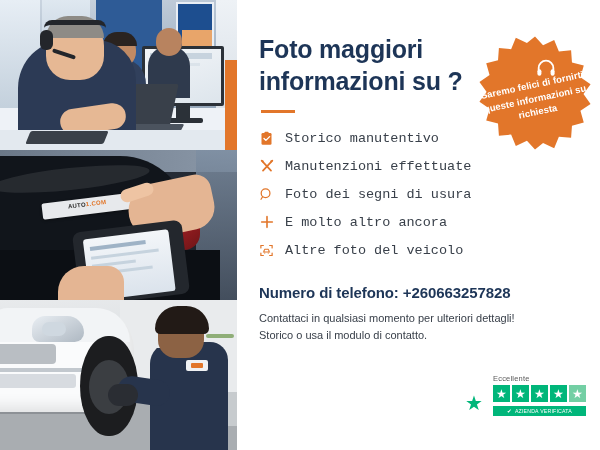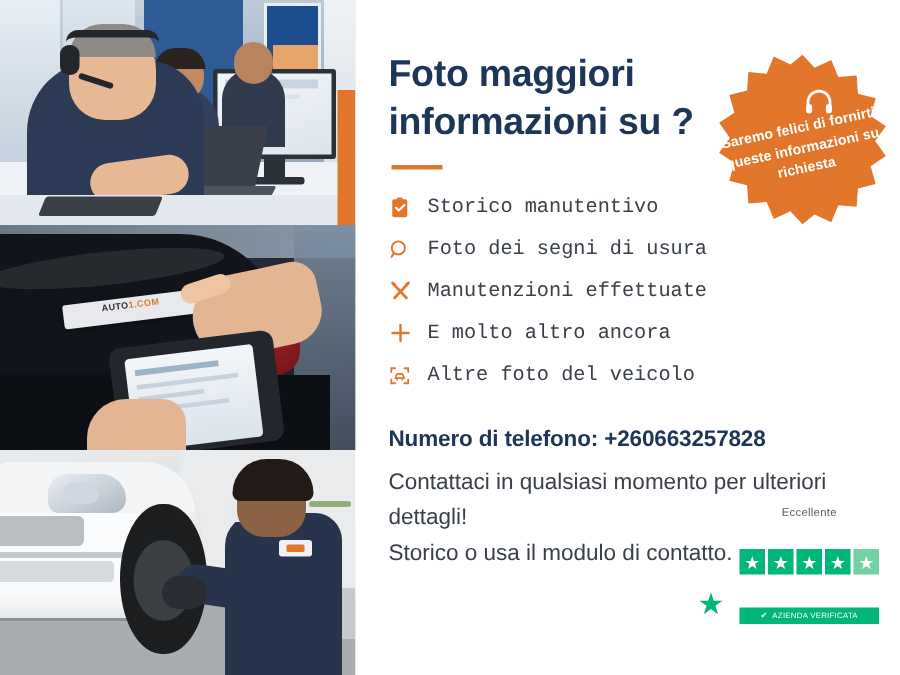--- a/index.html
+++ b/index.html
@@ -105,38 +105,38 @@
     max-width: 215px;
   }
   .rule { width: 34px; height: 3px; background:#e2762a; margin: 13px 0 11px 2px; }
 
   .feature-list { list-style:none; margin-top: 2px; font-family: Liberation Mono, monospace; }
   .feature-item { display:flex; align-items:center; height: 28px; }
   .fi-icon { width: 26px; flex:0 0 26px; display:flex; align-items:center; justify-content:flex-start; color:#e2762a; }
   .fi-label { font-size: 13.5px; color:#39404a; white-space:nowrap; }
 
   .phone-line { margin-top: 20px; font-size: 15px; font-weight: 700; color:#1d3557; letter-spacing:-0.1px; }
-  .sub-copy { margin-top: 9px; font-size: 15px; color:#39404a; line-height: 1.55; }
+  .sub-copy { margin-top: 9px; font-size: 11px; color:#39404a; line-height: 1.55; }
 
   
   .badge { position:absolute; right: 6px; top: 34px; width: 118px; height: 116px; }
   .badge svg { position:absolute; inset:0; }
   .badge .bh { position:absolute; left:50%; top:23px; transform:translateX(-50%); color:#fff; }
   .badge .btxt {
     position:absolute; left:0; top:44px; width:118px;
     text-align:center; color:#ffffff; font-size:9.4px; font-weight:700;
     line-height:1.45; transform: rotate(-12deg); letter-spacing:.1px;
   }
 
   
   .tp { position:absolute; right: 14px; bottom: 34px; display:flex; align-items:flex-end; gap:10px; }
   .tp-logo { display:flex; align-items:center; gap:3px; padding-bottom:3px; }
   .tp-logo .star { color:#00b67a; font-size:20px; line-height:1; }
   .tp-logo .word { font-size:17px; font-weight:700; color:#191919; letter-spacing:-0.5px; }
-  .tp-right { display:flex; flex-direction:column; align-items:center; gap:20px; }
+  .tp-right { display:flex; flex-direction:column; gap:2px; }
   .tp-ecc { font-size:7.5px; color:#5a5a5a; letter-spacing:.2px; }
   .tp-stars { display:flex; gap:2px; }
   .tp-stars span { width:17px; height:17px; display:flex; align-items:center; justify-content:center;
                    background:#00b67a; color:#fff; font-size:12px; line-height:1; }
   .tp-stars span.half { background:#73cfa4; }
   .tp-verified { margin-top:2px; background:#00b67a; color:#fff; font-size:5.2px; letter-spacing:.2px;
                  padding:2px 5px; display:flex; align-items:center; gap:3px; width:100%; justify-content:center; }
   .tp-verified .chk { font-size:5.5px; }
 </style>
 </head>
@@ -249,38 +249,38 @@
               <rect x="4" y="3" width="16" height="19" rx="2" fill="#e2762a"></rect>
               <rect x="9" y="1" width="6" height="4" rx="1" fill="#e2762a"></rect>
               <path d="M8 12l3 3 6-6" stroke="#fff" stroke-width="2.2" fill="none" stroke-linecap="round" stroke-linejoin="round"></path>
             </svg>
         </span>
         <span class="fi-label">Storico manutentivo</span>
       </li>
 
       <li class="feature-item">
         <span class="fi-icon">
-          <svg width="15" height="15" viewBox="0 0 24 24" fill="none" stroke="#e2762a" stroke-width="2" stroke-linecap="round">
-              <circle cx="10.5" cy="10" r="7"></circle>
-              <path d="M5.8 15.6L3.2 19.6"></path>
-            </svg>
-        </span>
-        <span class="fi-label">Foto dei segni di usura</span>
-      </li>
-
-      <li class="feature-item">
-        <span class="fi-icon">
           <svg width="16" height="16" viewBox="0 0 24 24" fill="none" stroke="#e2762a" stroke-width="2.6" stroke-linecap="round">
               <path d="M4 4l14 15"></path>
               <path d="M20 4L6 19"></path>
               <circle cx="5.5" cy="5" r="1.6" fill="#e2762a" stroke="none"></circle>
               <circle cx="18.5" cy="5" r="1.6" fill="#e2762a" stroke="none"></circle>
             </svg>
         </span>
         <span class="fi-label">Manutenzioni effettuate</span>
+      </li>
+
+      <li class="feature-item">
+        <span class="fi-icon">
+          <svg width="15" height="15" viewBox="0 0 24 24" fill="none" stroke="#e2762a" stroke-width="2" stroke-linecap="round">
+              <circle cx="10.5" cy="10" r="7"></circle>
+              <path d="M5.8 15.6L3.2 19.6"></path>
+            </svg>
+        </span>
+        <span class="fi-label">Foto dei segni di usura</span>
       </li>
 
       <li class="feature-item">
         <span class="fi-icon">
           <svg width="16" height="16" viewBox="0 0 24 24" fill="none" stroke="#e2762a" stroke-width="2.4" stroke-linecap="round">
               <path d="M12 4v16M4 12h16"></path>
             </svg>
         </span>
         <span class="fi-label">E molto altro ancora</span>
       </li>

